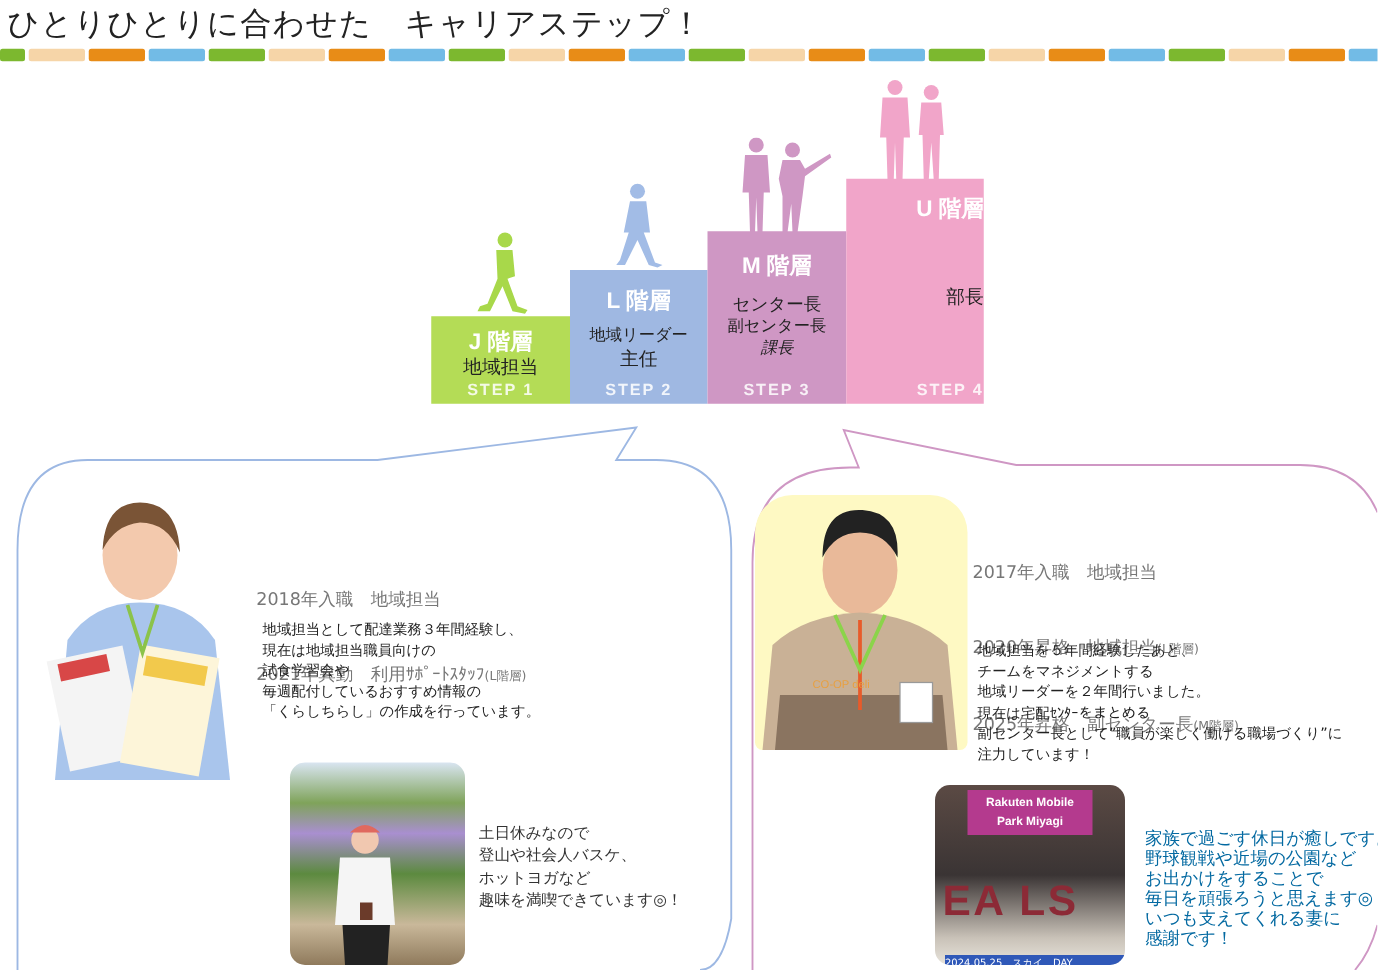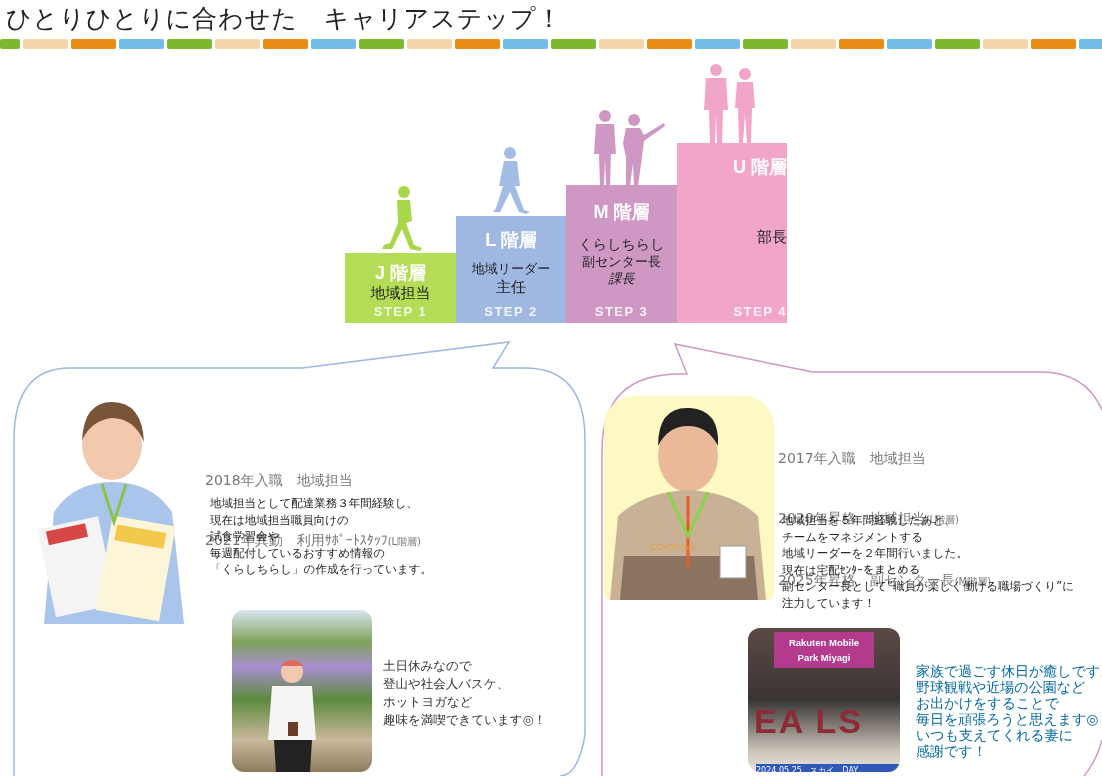--- a/index.html
+++ b/index.html
@@ -65,21 +65,21 @@
 
   <div class="step" style="left:456px;top:216px;width:110px;height:107px;background:#9fb8e2;">
     <div class="lvl" style="margin-top:12px;">L 階層</div>
     <div class="role" style="margin-top:8px;font-size:13px;">地域リーダー</div>
     <div class="role" style="font-size:15px;margin-top:2px;text-align:center;">主任</div>
     <div class="stp">STEP 2</div>
   </div>
 
   <div class="step" style="left:566px;top:185px;width:111px;height:138px;background:#cf97c4;">
     <div class="lvl" style="margin-top:15px;">M 階層</div>
-    <div class="role" style="margin-top:12px;font-size:14px;">くらしちらし</div>
+    <div class="role" style="margin-top:12px;font-size:14px;">センター長</div>
     <div class="role" style="font-size:13px;">副センター長</div>
     <div class="role" style="font-size:13px;font-style:italic;">課長</div>
     <div class="stp">STEP 3</div>
   </div>
 
   <div class="step" style="left:677px;top:143px;width:110px;height:180px;background:#f1a5c9;text-align:right;">
     <div class="lvl" style="margin-top:12px;">U 階層</div>
     <div class="role" style="margin-top:50px;font-size:15px;margin-left:-18px;">部長</div>
     <div class="stp">STEP 4</div>
   </div>

